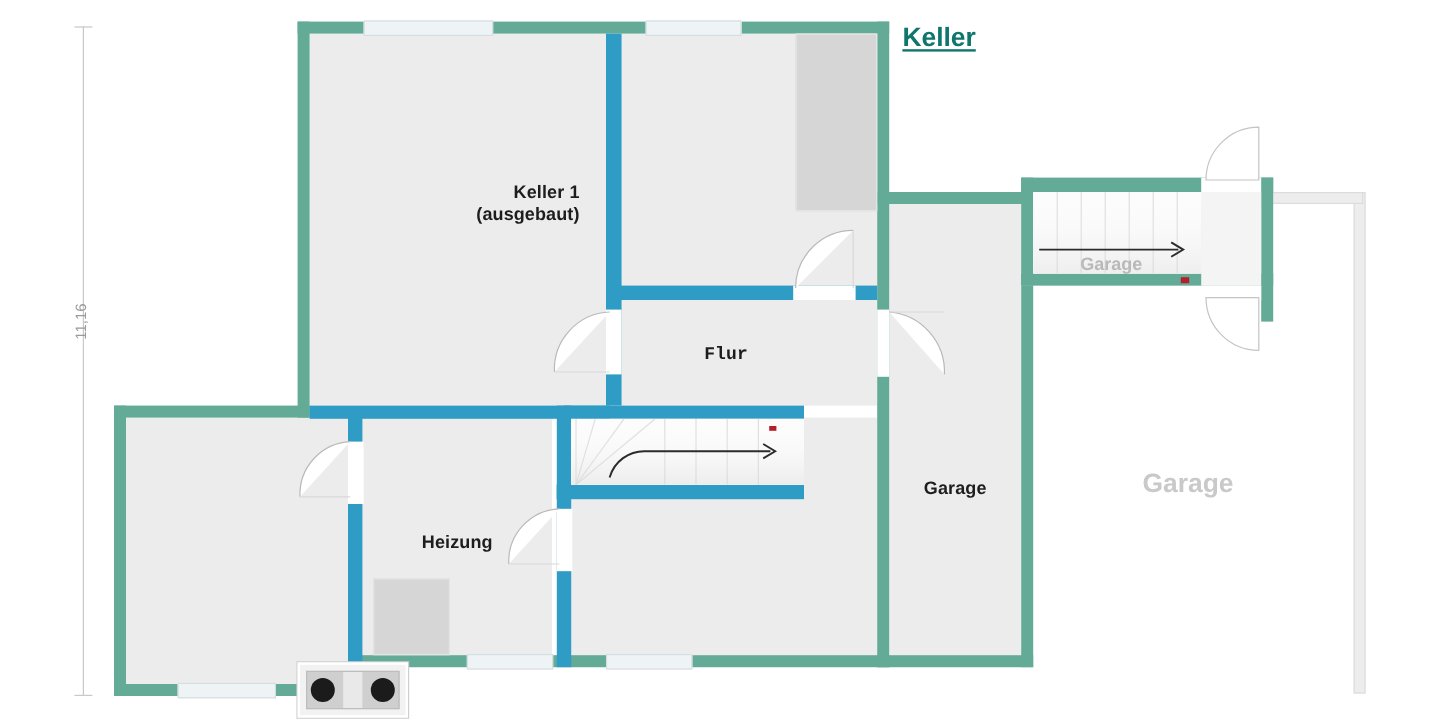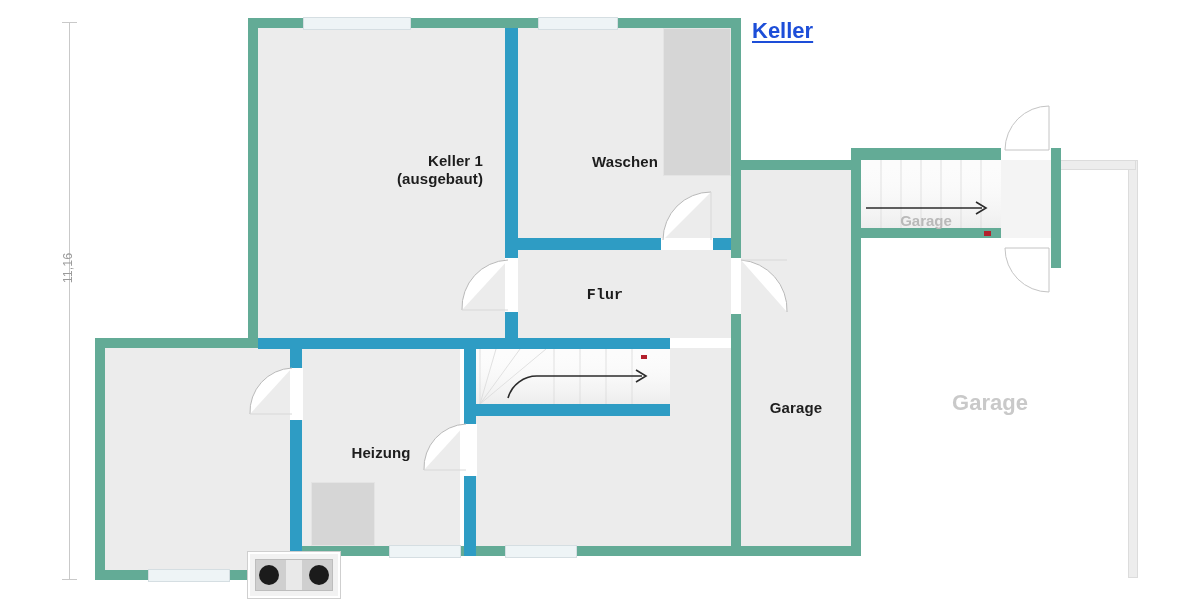--- a/index.html
+++ b/index.html
@@ -25,21 +25,21 @@
     color:#1d1d1d;font-weight:bold;font-size:15px;line-height:1.22;
     text-align:center;white-space:pre;letter-spacing:.1px;
   }
   .label-ghost{
     color:#c9c9c9;font-weight:bold;font-size:22px;text-align:center;white-space:pre;
   }
   .label-stair{
     color:#b9b9b9;font-weight:bold;font-size:15px;text-align:center;white-space:pre;
   }
   #title{
-    position:absolute;font-weight:bold;font-size:22px;color:#1d4ed8;
+    position:absolute;font-weight:bold;font-size:22px;color:#0f766e;
     text-decoration:underline;text-underline-offset:3px;
   }
 
   
   .dimline{background:#c9c9c9;}
   .dimtick{background:#c9c9c9;}
   .dimtext{
     color:#9a9a9a;font-size:12.5px;
     transform:rotate(-90deg);transform-origin:center center;white-space:nowrap;
   }
@@ -248,18 +248,17 @@
   <div class="abs tankbox" style="left:248px;top:552px;width:92px;height:46px;padding:5px;">
     <div class="tankinner" style="width:100%;height:100%;">
       <div class="tankdot"></div>
       <div class="tankbar"></div>
       <div class="tankdot"></div>
     </div>
   </div>
 
   <div class="abs label" style="left:283px;top:152px;width:200px;text-align:right;">Keller 1
 (ausgebaut)</div>
-  <div class="abs label" style="left:525px;top:153px;width:200px;">Waschen</div>
   <div class="abs label" style="left:545px;top:287px;width:120px;font-family:Liberation Mono, monospace;">Flur</div>
   <div class="abs label" style="left:306px;top:444px;width:150px;">Heizung</div>
   <div class="abs label" style="left:736px;top:399px;width:120px;">Garage</div>
 
 </div>
 
 </body></html>

